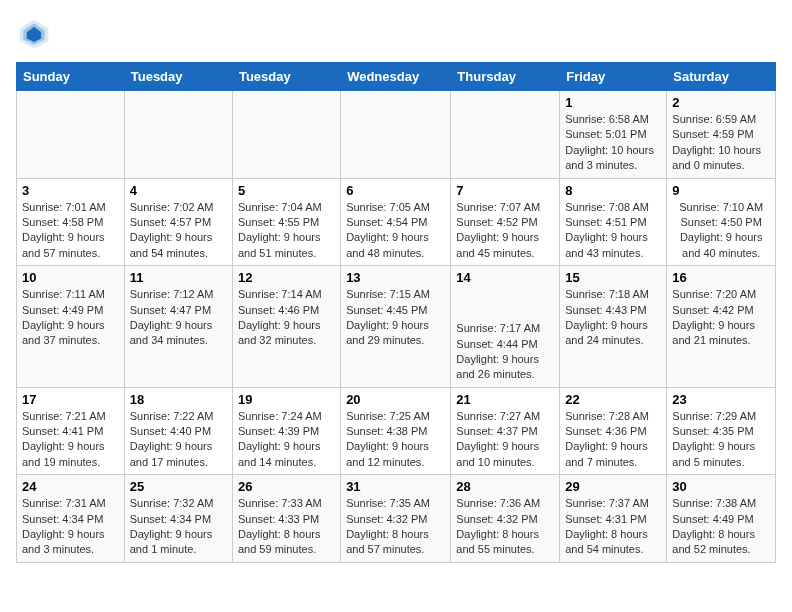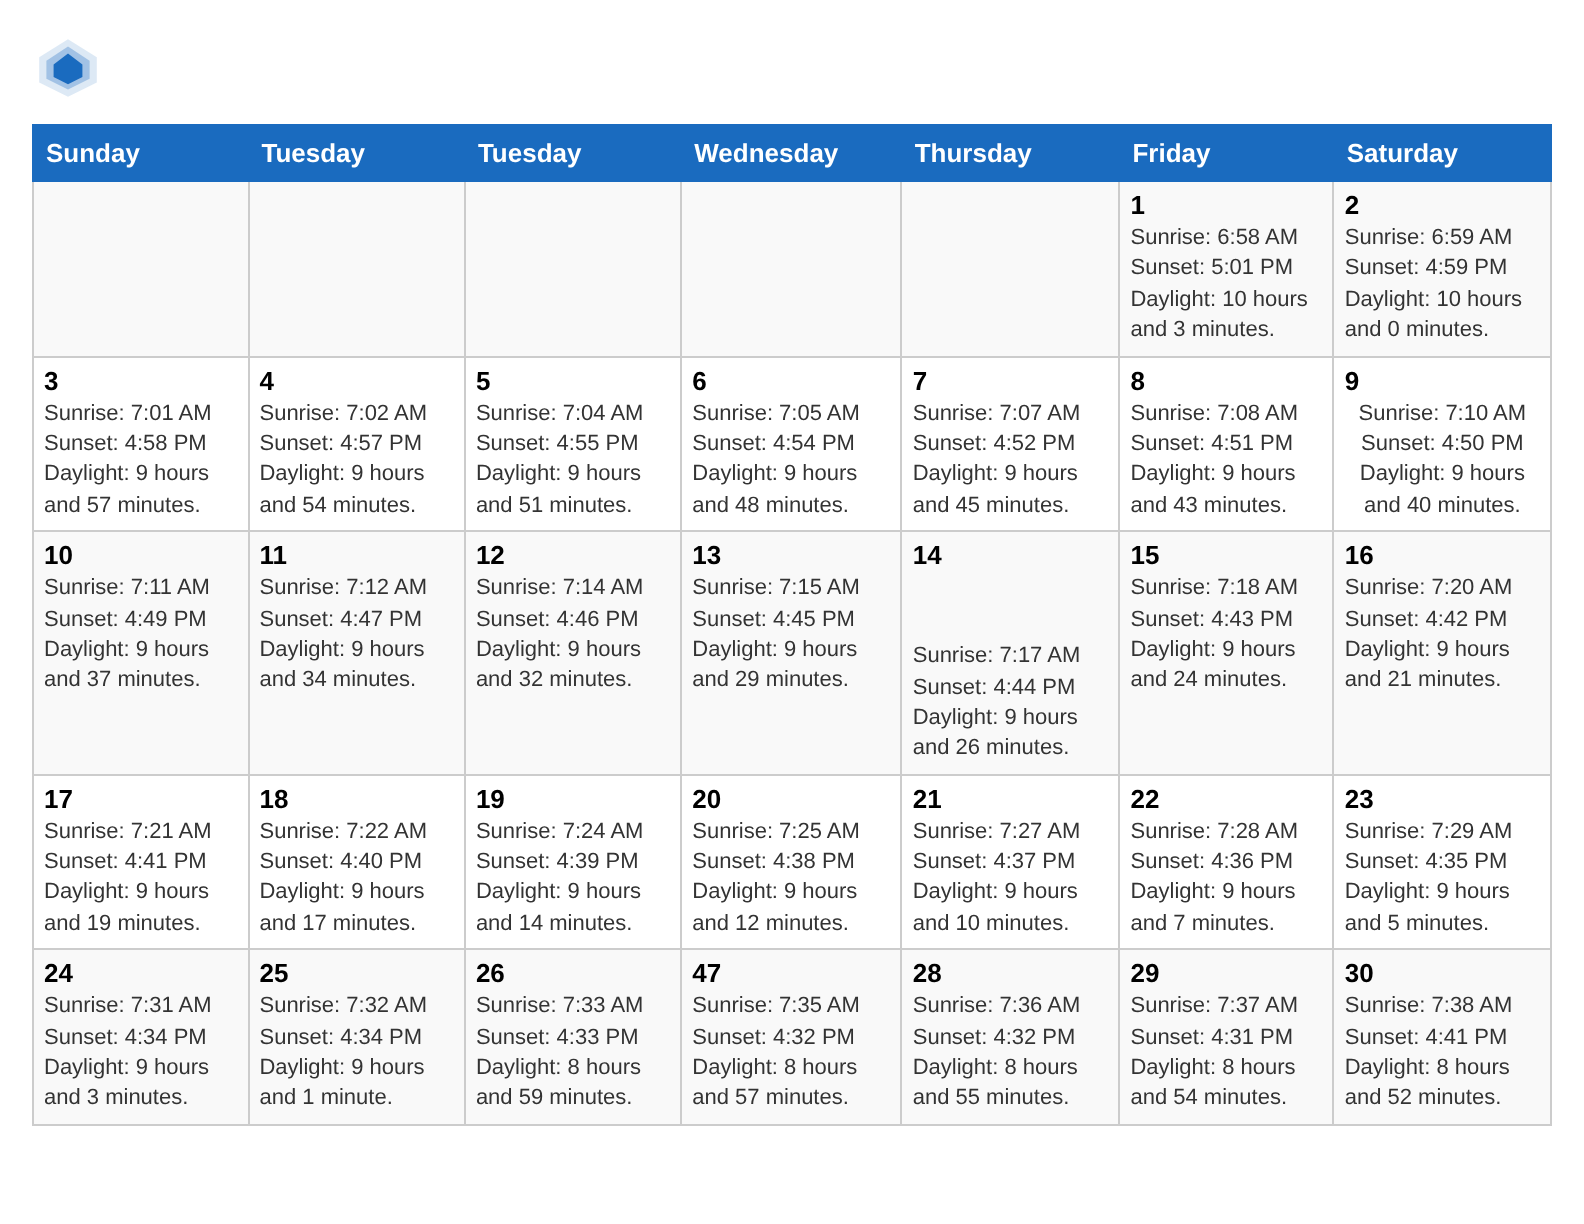--- a/index.html
+++ b/index.html
@@ -284,38 +284,38 @@
 Sunset: 4:34 PM
 Daylight: 9 hours and 1 minute.</div>
         </td>
         <td>
           <span class="day-number">26</span>
           <div class="day-detail" style="white-space: pre-line;">Sunrise: 7:33 AM
 Sunset: 4:33 PM
 Daylight: 8 hours and 59 minutes.</div>
         </td>
         <td>
-          <span class="day-number">47</span>
+          <span class="day-number">31</span>
           <div class="day-detail" style="white-space: pre-line;">Sunrise: 7:35 AM
 Sunset: 4:32 PM
 Daylight: 8 hours and 57 minutes.</div>
         </td>
         <td>
           <span class="day-number">28</span>
           <div class="day-detail" style="white-space: pre-line;">Sunrise: 7:36 AM
 Sunset: 4:32 PM
 Daylight: 8 hours and 55 minutes.</div>
         </td>
         <td>
           <span class="day-number">29</span>
           <div class="day-detail" style="white-space: pre-line;">Sunrise: 7:37 AM
 Sunset: 4:31 PM
 Daylight: 8 hours and 54 minutes.</div>
         </td>
         <td>
           <span class="day-number">30</span>
           <div class="day-detail" style="white-space: pre-line;">Sunrise: 7:38 AM
-Sunset: 4:41 PM
+Sunset: 4:49 PM
 Daylight: 8 hours and 52 minutes.</div>
         </td>
       </tr>
     </tbody>
 </table>
 
 </body></html>

